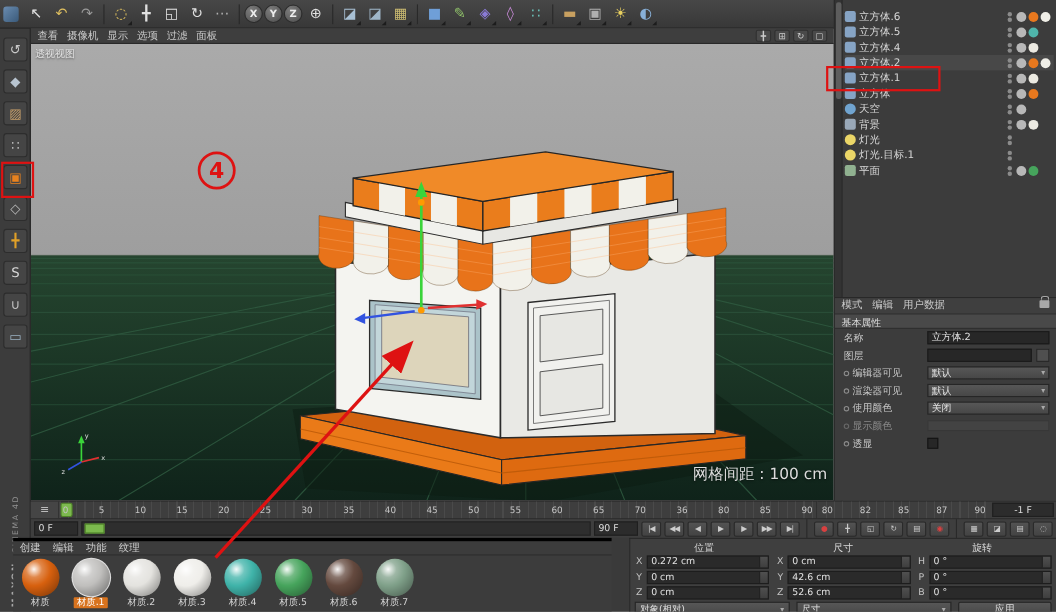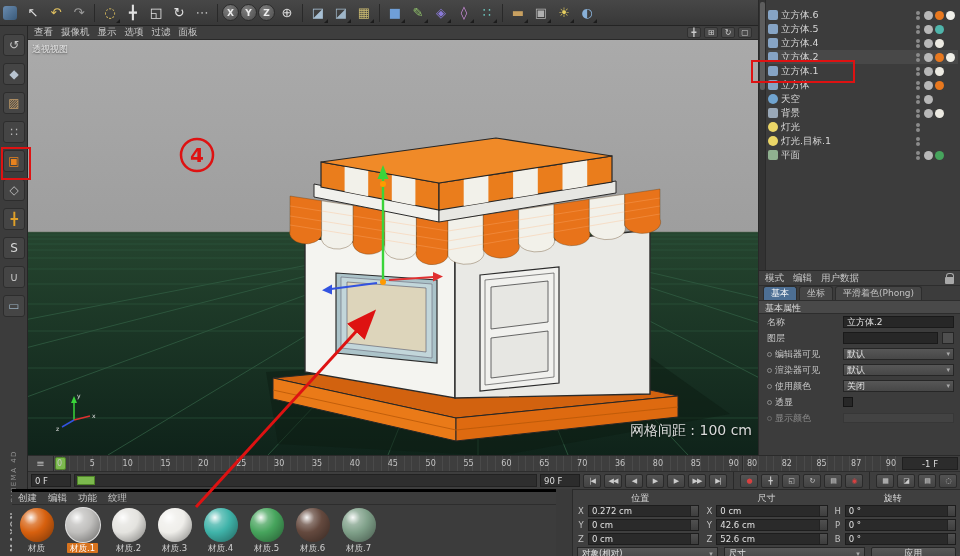--- a/index.html
+++ b/index.html
@@ -40,21 +40,21 @@
   .om-ico{width:10px;height:10px;border-radius:2px;background:#86a4c5;flex:none}
   .ico-bgnd{background:#99a8b8}.ico-sky{background:#70a4d0;border-radius:50%}
   .ico-light{background:#ebd667;border-radius:50%}.ico-plane{background:#90b190}
   .om-name{white-space:nowrap;overflow:hidden}
   .om-tags{margin-left:auto;display:flex;align-items:center;gap:2px;padding-right:3px;flex:none}
   .dots{display:flex;flex-direction:column;gap:1px;margin-right:2px}
   .dots i{width:4px;height:4px;border-radius:50%;background:#8b8b8b;display:block}
   .chip{width:9px;height:9px;border-radius:50%;display:block}
 
   .am{position:absolute;left:0;top:270px;right:0;bottom:0;border-top:1px solid #282828;background:#3c3c3c}
-  .am-menu{height:15px;display:flex;gap:9px;align-items:center;padding:0 6px;font-size:9.5px;color:#c9c9c9;background:#3f3f3f;border-bottom:1px solid #2d2d2d}
+  .am-menu{height:15px;display:flex;gap:9px;align-items:flex-start;padding:0 6px;font-size:9.5px;color:#c9c9c9;background:#3f3f3f;border-bottom:1px solid #2d2d2d}
   .lock{margin-left:auto;width:9px;height:7px;background:#a8a8a8;border-radius:1px;position:relative;top:2px}
   .lock::before{content:"";position:absolute;left:1px;top:-4px;width:6px;height:5px;border:1.5px solid #a8a8a8;border-bottom:none;border-radius:3px 3px 0 0}
   .am-title{height:16px;display:flex;align-items:center;gap:4px;padding:0 6px;font-size:9.5px;color:#e5e5e5}
   .obj-ico{width:10px;height:10px;background:#d8832b;border-radius:2px;flex:none}
   .am-tabs{display:flex;padding:0 4px;gap:2px;border-bottom:1px solid #2d2d2d;height:15px;align-items:flex-end}
   .am-tab{padding:1px 7px;font-size:9px;color:#c2c2c2;background:#464646;border:1px solid #2d2d2d;border-bottom:none;border-radius:3px 3px 0 0;line-height:11px;white-space:nowrap}
   .am-tab.active{background:var(--accent-blue-tab);color:#fff}
   .am-section{height:13px;background:#494949;border-bottom:1px solid #2d2d2d;font-size:9px;color:#ddd;padding:1px 6px}
   .am-row{height:16px;display:flex;align-items:center;padding:0 6px 0 8px;font-size:9px;color:#c7c7c7;gap:4px}
   .am-row .rl{width:72px;flex:none;display:flex;align-items:center;gap:3px}
@@ -496,25 +496,20 @@
         </div>
     </div>
 
     <div class="am">
       <div class="am-menu">
         <span>模式</span>
         <span>编辑</span>
         <span>用户数据</span>
         <span class="lock"></span>
       </div>
-      <div class="am-tabs">
-        <span class="am-tab active">基本</span>
-        <span class="am-tab">坐标</span>
-        <span class="am-tab">平滑着色(Phong)</span>
-      </div>
       <div class="am-section">基本属性</div>
       <div class="am-row">
         <span class="rl">名称</span>
         <span class="am-input">立方体.2</span>
       </div>
       <div class="am-row">
         <span class="rl">图层</span>
         <span class="am-input"></span>
         <span class="layer-btn"></span>
       </div>
@@ -532,33 +527,33 @@
           </span>
         <span class="am-select">默认</span>
       </div>
       <div class="am-row">
         <span class="rl">
             <span class="anim-dot"></span>
             <span>使用颜色</span>
           </span>
         <span class="am-select">关闭</span>
       </div>
+      <div class="am-row dis">
+        <span class="rl">
+            <span class="anim-dot"></span>
+            <span>显示颜色</span>
+          </span>
+        <span class="swatch-disabled"></span>
+      </div>
       <div class="am-row">
         <span class="rl">
             <span class="anim-dot"></span>
             <span>透显</span>
           </span>
         <span class="checkbox"></span>
-      </div>
-      <div class="am-row dis">
-        <span class="rl">
-            <span class="anim-dot"></span>
-            <span>显示颜色</span>
-          </span>
-        <span class="swatch-disabled"></span>
       </div>
     </div>
   </div>
 
   <div class="timeline">
     <div class="tl-ruler">
       <div class="tl-menu-btn">≡</div>
       <div class="ruler">
         <div class="playhead"></div>
         <span>0</span>

